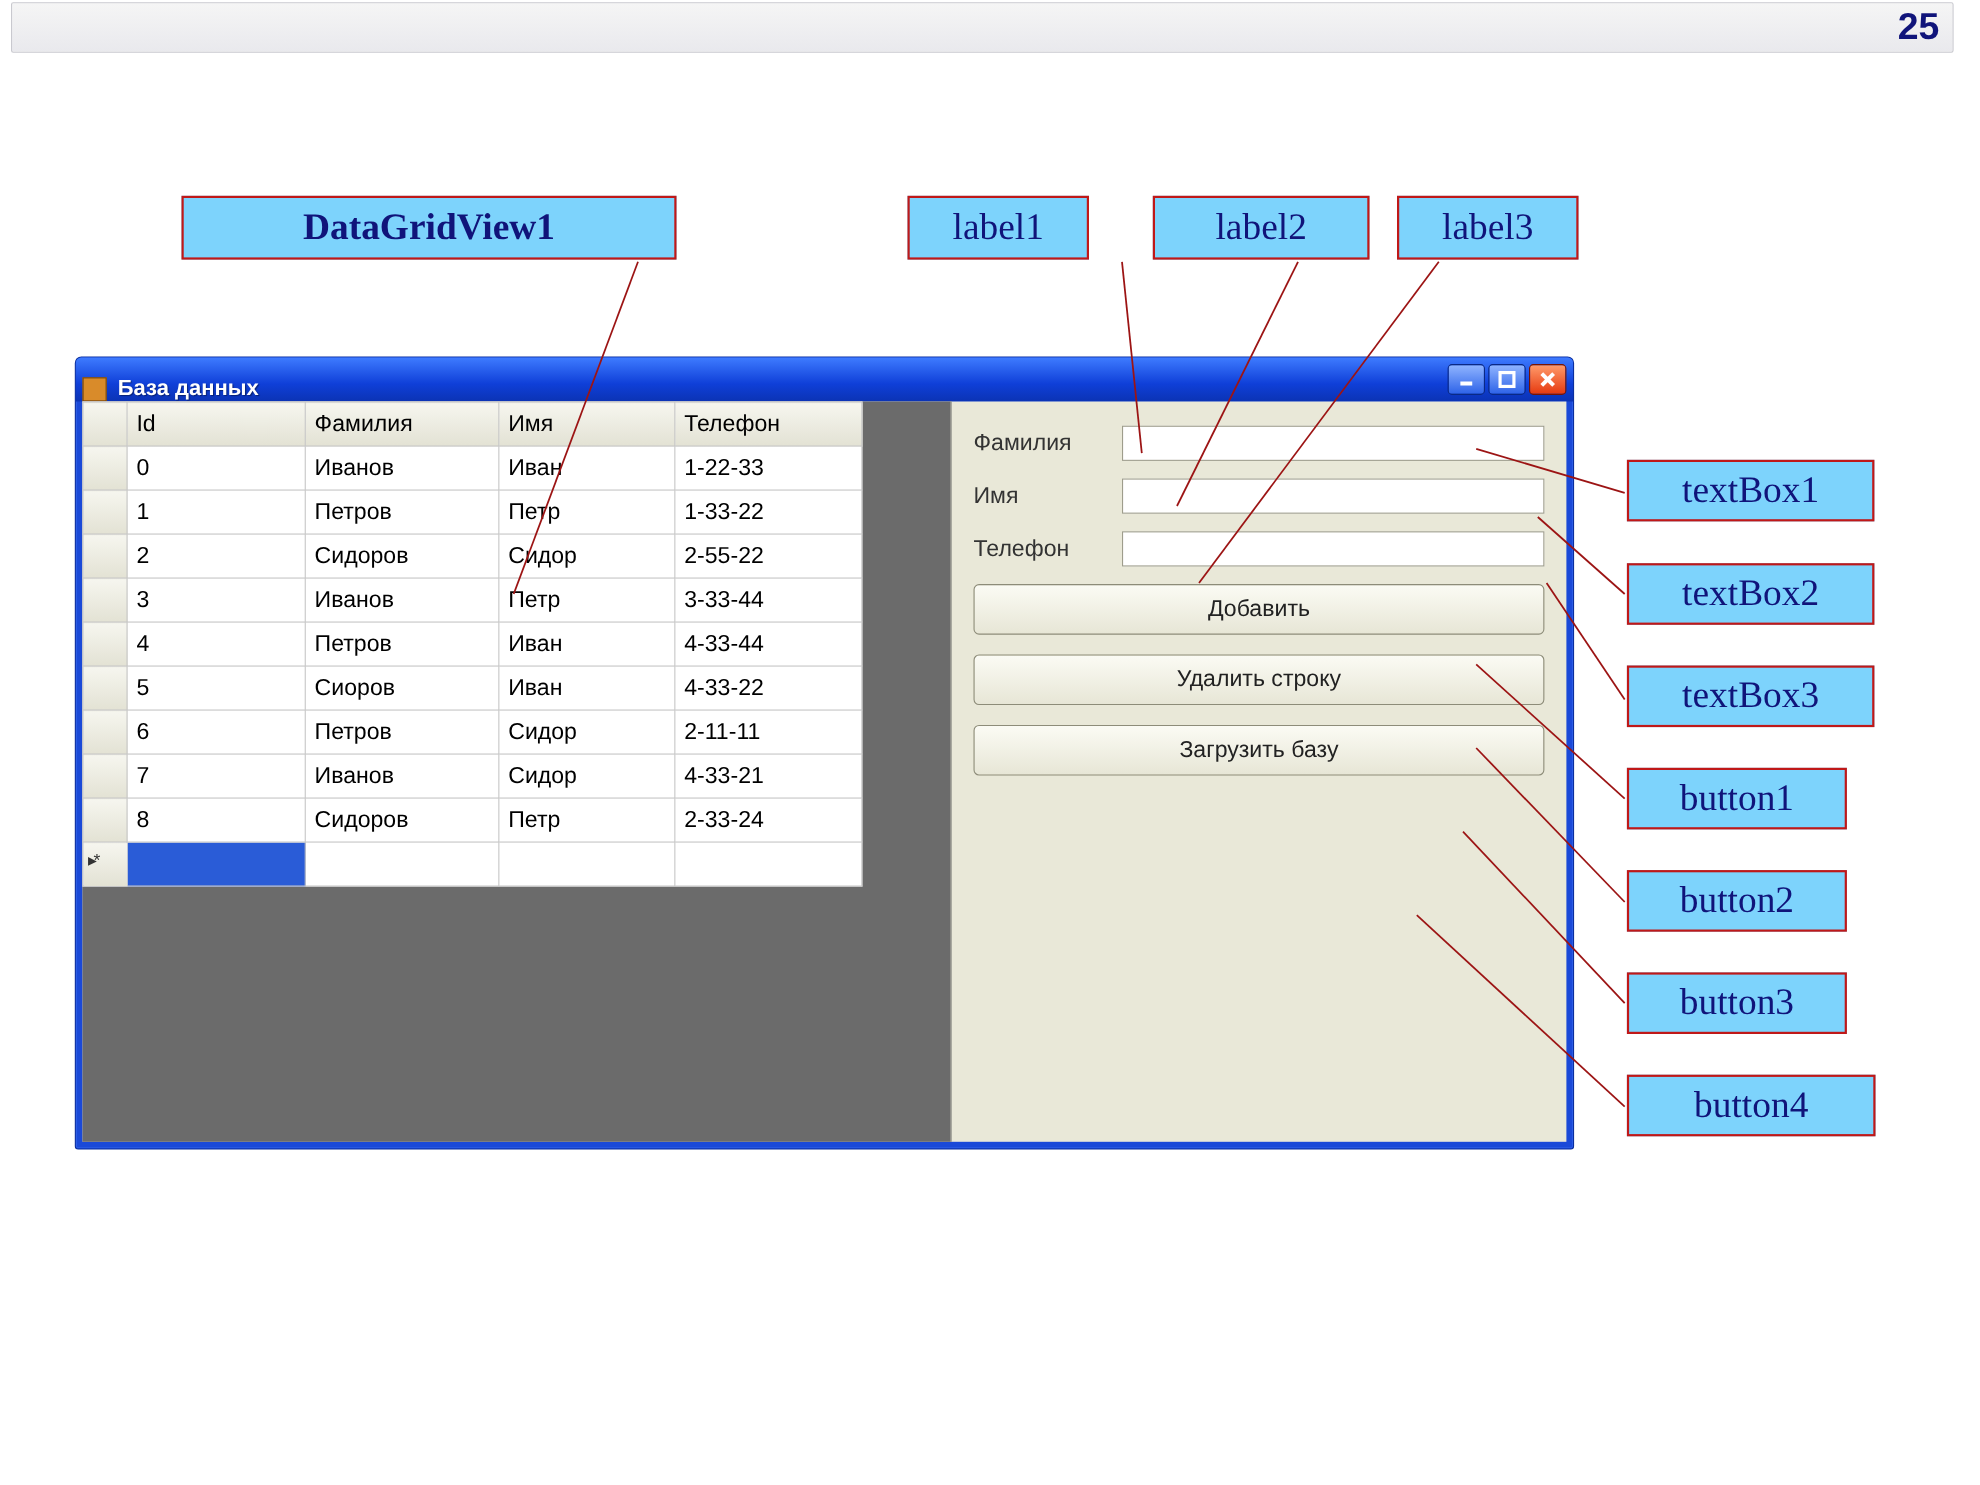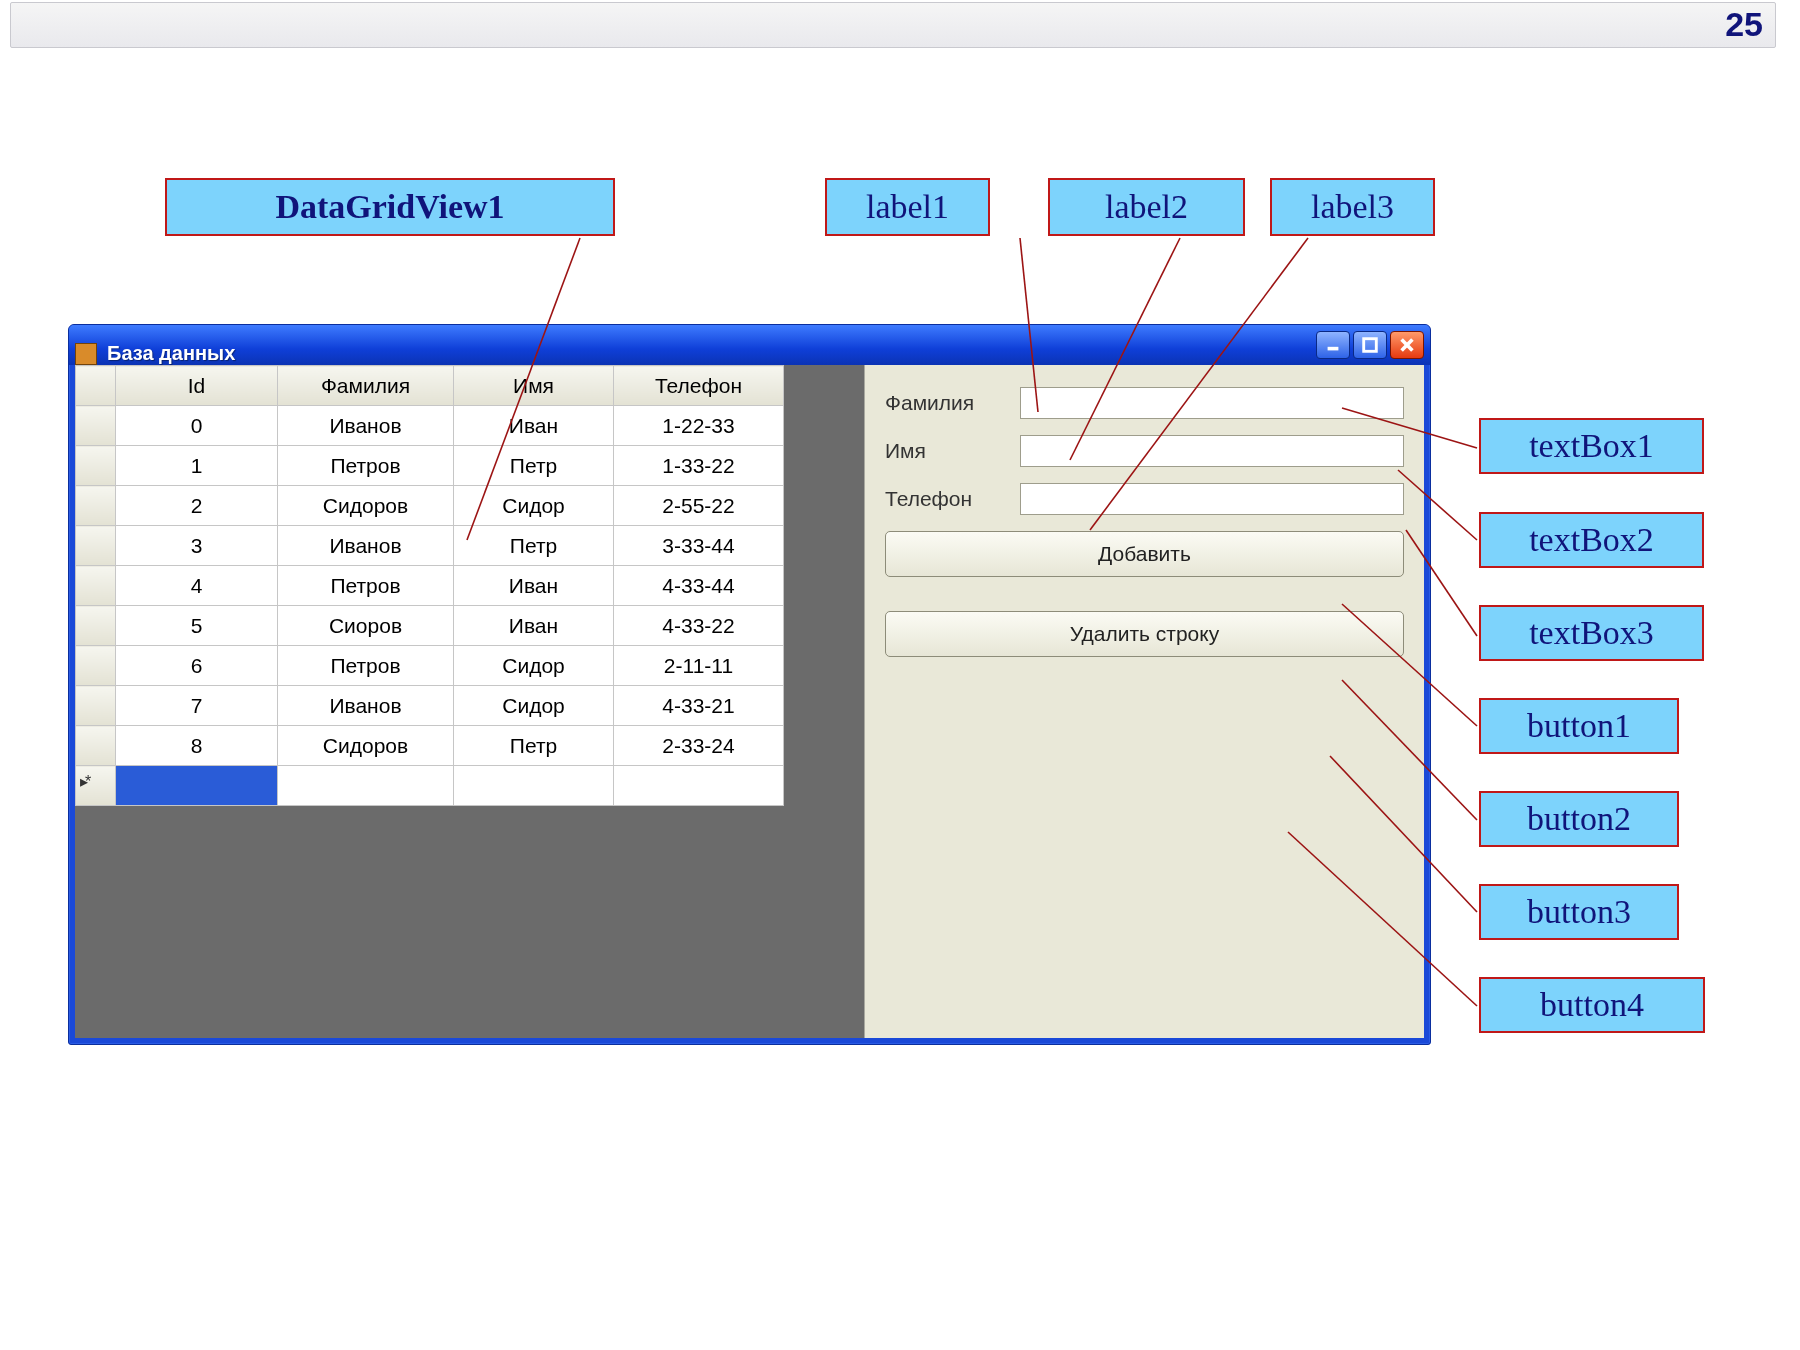--- a/index.html
+++ b/index.html
@@ -33,34 +33,34 @@
   .winbtn{width:34px;height:28px;border-radius:4px;border:1px solid #0a2985;
           background:linear-gradient(#8fb4ff,#2e63e8);display:flex;align-items:center;justify-content:center}
   .winbtn.close{background:linear-gradient(#ff9a6a,#e63a10);border-color:#7a1400}
   .winbtn svg{width:18px;height:18px}
 
   .client{position:absolute;left:6px;right:6px;top:40px;bottom:6px;background:#e9e8d8;display:flex}
 
   
   .gridwrap{width:790px;height:100%;background:#6b6b6b;position:relative;border-right:1px solid #a9a9a0}
   table.grid{border-collapse:collapse;background:#fff;font-size:21px;color:#000}
-  table.grid th,table.grid td{border:1px solid #c6c6c6;height:40px;text-align:center;padding:0 8px}
+  table.grid th,table.grid td{border:1px solid #c6c6c6;height:40px;text-align:left;padding:0 8px}
   table.grid th{background:linear-gradient(#f6f6ef,#e3e2d4);font-weight:400}
   table.grid .rowhdr{width:40px;background:linear-gradient(#f6f6ef,#e3e2d4);border:1px solid #c6c6c6}
   .col-id{width:162px}.col-fam{width:176px}.col-nam{width:160px}.col-tel{width:170px}
   .newrow .rowhdr{position:relative}
   .newrow .rowhdr::before{content:"▸*";position:absolute;left:4px;top:6px;color:#333;font-size:16px;letter-spacing:-3px}
   .newrow .col-id{background:#2a5cd7}
 
   
   .rpanel{flex:1;padding:14px 20px 0 20px;font-size:21px;color:#333}
   .formrow{display:flex;align-items:center;height:48px}
   .formrow label{width:135px}
   .formrow input{flex:1;height:32px;border:1px solid #9e9d8c;background:#fff;font-size:20px;padding:2px 6px}
-  .btn{display:block;width:100%;height:46px;margin-top:34px;
+  .btn{display:block;width:100%;height:46px;margin-top:18px;
        background:linear-gradient(#fbfbf4,#e7e6d6);border:1px solid #8d8c79;border-radius:5px;
        font-size:21px;color:#222;cursor:pointer}
   .btn:first-of-type{margin-top:8px}
 
 </style>
 </head>
 <body>
 
 <div class="slidebar">
   <span class="slidenum">25</span>
@@ -197,20 +197,21 @@
       <div class="formrow">
         <label>Имя</label>
         <input type="text" value="" style="">
       </div>
       <div class="formrow">
         <label>Телефон</label>
         <input type="text" value="" style="">
       </div>
       <button class="btn">Добавить</button>
       <button class="btn">Удалить строку</button>
+      <button class="btn">Загрузить базу</button>
     </div>
   </div>
 </div>
 
 <svg class="overlay">
   <line x1="580" y1="238" x2="467" y2="540"></line>
   <line x1="1020" y1="238" x2="1038" y2="412"></line>
   <line x1="1180" y1="238" x2="1070" y2="460"></line>
   <line x1="1308" y1="238" x2="1090" y2="530"></line>
   <line x1="1477" y1="448" x2="1342" y2="408"></line>

